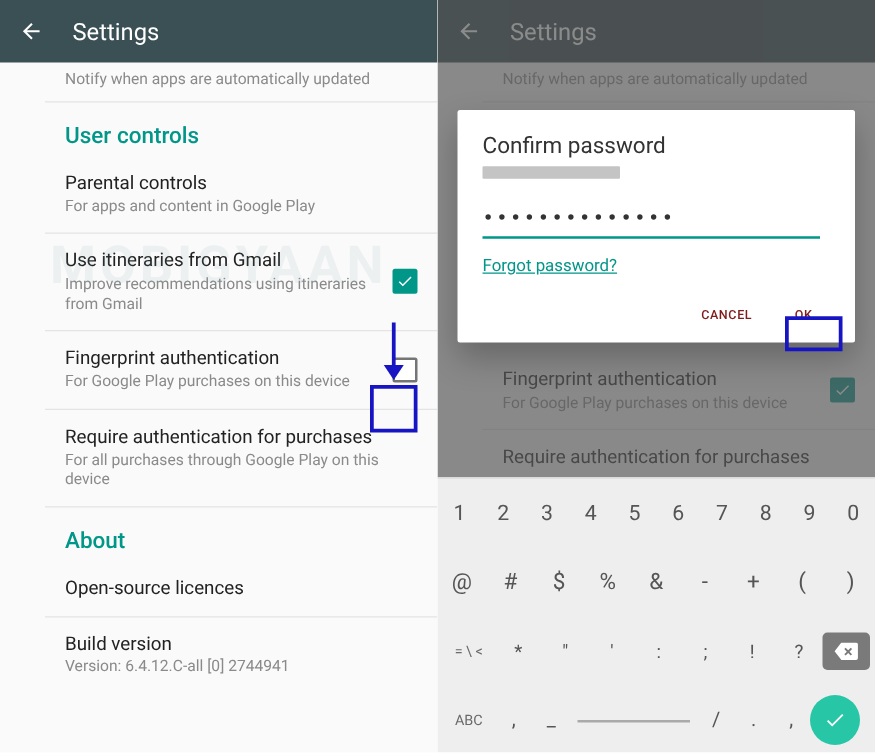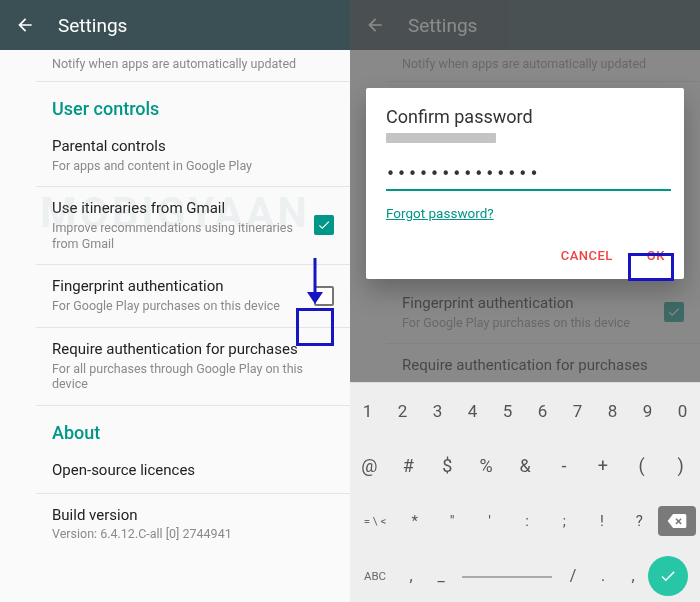--- a/index.html
+++ b/index.html
@@ -25,27 +25,27 @@
   .wm { position: absolute; left: 0; right: 0; top: 188px; text-align: center; font-size: 42px; font-weight: 700; color: rgba(120,160,170,0.1); letter-spacing: 3px; pointer-events: none; user-select: none; }
 
   
   .hl { position: absolute; border: 3px solid #1714c4; pointer-events: none; }
   .hl.cb { width: 38px; height: 38px; left: 296px; top: 308px; }
   .hl.ok { width: 46px; height: 28px; left: 278px; top: 253px; }
   .arrow { position: absolute; left: 304px; top: 256px; pointer-events: none; }
 
   
   .scrim { position: absolute; left: 0; right: 0; top: 0; height: 382px; background: rgba(0,0,0,0.45); }
-  .dialog { position: absolute; left: 16px; right: 16px; top: 88px; background: #fff; border-radius: 2px; box-shadow: 0 12px 26px rgba(0,0,0,0.25); padding: 18px 13px 12px 20px; }
+  .dialog { position: absolute; left: 16px; right: 16px; top: 88px; background: #fff; border-radius: 2px; box-shadow: 0 12px 26px rgba(0,0,0,0.25); padding: 18px 28px 12px 20px; }
   .dialog .dttl { font-size: 18px; color: #333; margin-bottom: 6px; }
   .dialog .acct { width: 110px; height: 10px; background: #c4c4c4; border-radius: 1px; margin-bottom: 22px; }
   .dialog .pwfield { border-bottom: 2px solid #009688; padding-bottom: 6px; font-size: 15px; color: #333; letter-spacing: 2px; font-family: monospace; }
   .dialog .forgot { display: inline-block; margin-top: 14px; font-size: 13.5px; color: #009688; text-decoration: underline; text-align: right; }
   .dialog .btnrow { display: flex; justify-content: flex-end; gap: 22px; margin-top: 22px; }
-  .dialog .btn { color: #ef4444; font-size: 13px; font-weight: 500; letter-spacing: 0.5px; padding: 4px 6px; cursor: pointer; }
+  .dialog .btn { color: #7f1d1d; font-size: 10px; font-weight: 500; letter-spacing: 0.5px; padding: 4px 6px; cursor: pointer; }
 
   
   .under .row { opacity: 0.55; }
   .under .topline { opacity: 0.55; }
   .pane.right .appbar { opacity: 0.6; background: #3b5055; }
 
   
   .kb { position: absolute; left: 0; right: 0; bottom: 0; height: 220px; background: #eeeeee; border-top: 1px solid #ddd; }
   .kb-row { display: flex; justify-content: space-around; align-items: center; height: 55px; }
   .kb-row .key { flex: 1; text-align: center; font-size: 17px; color: #555; }

